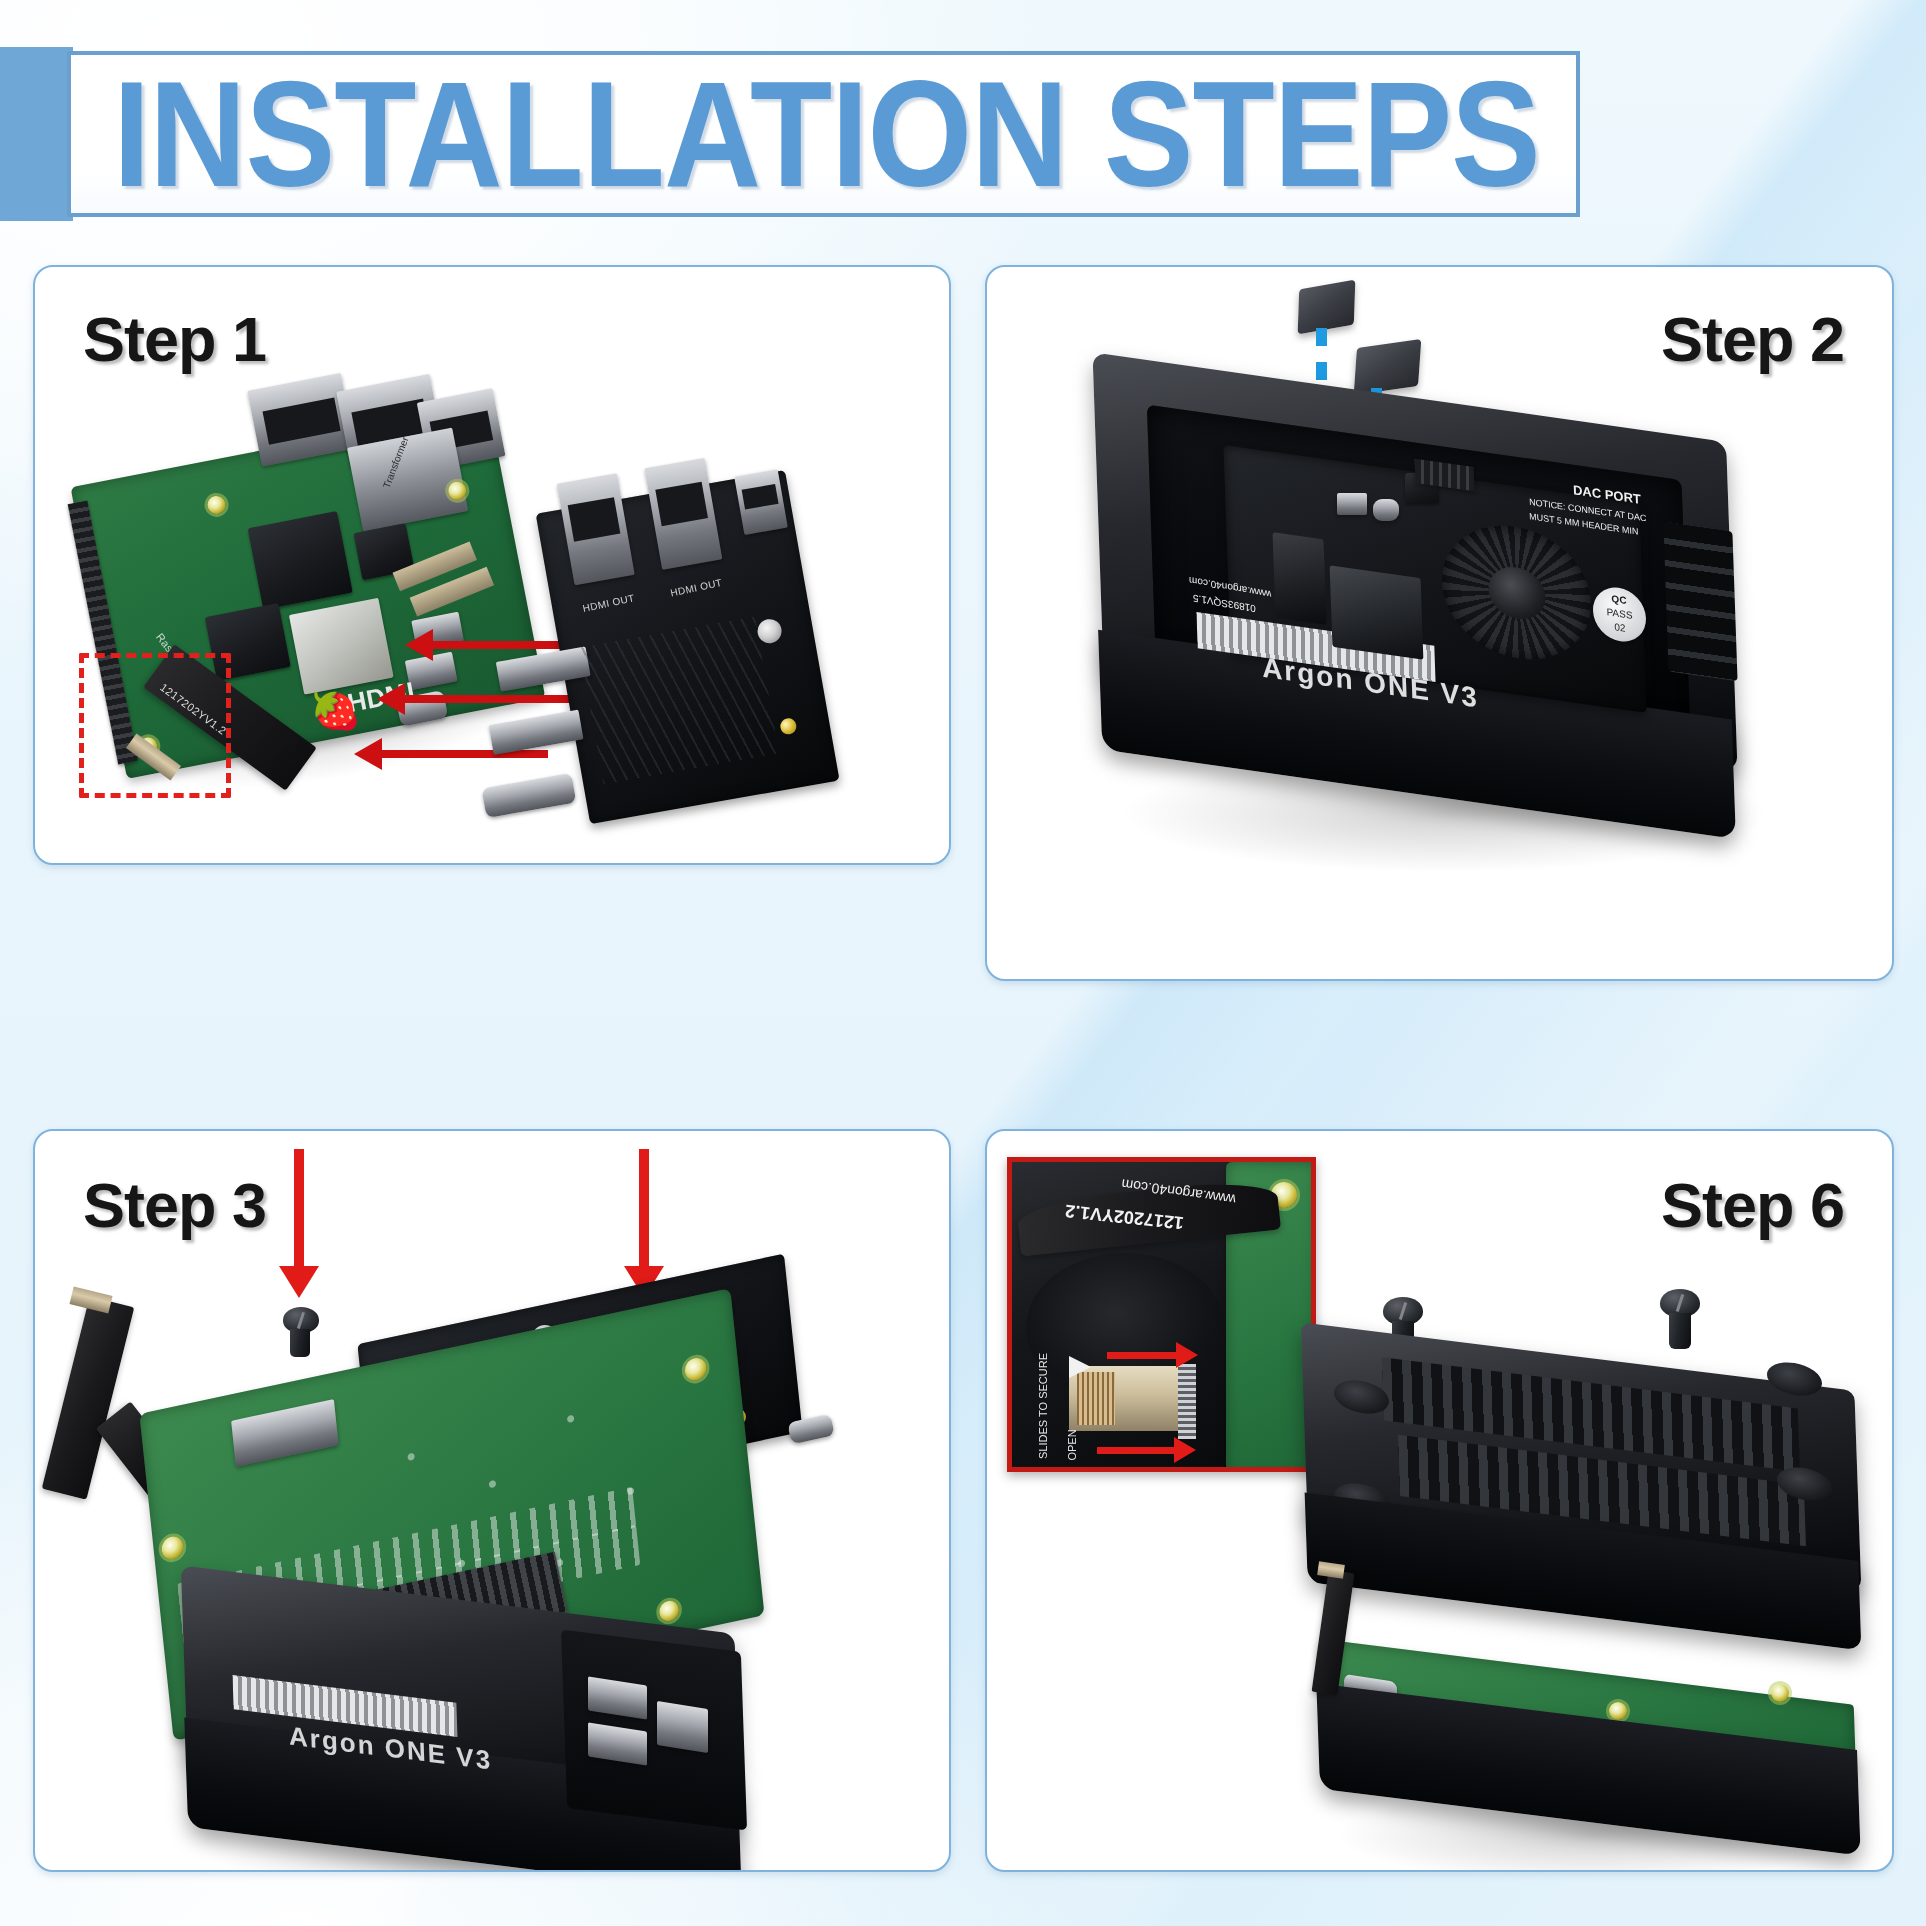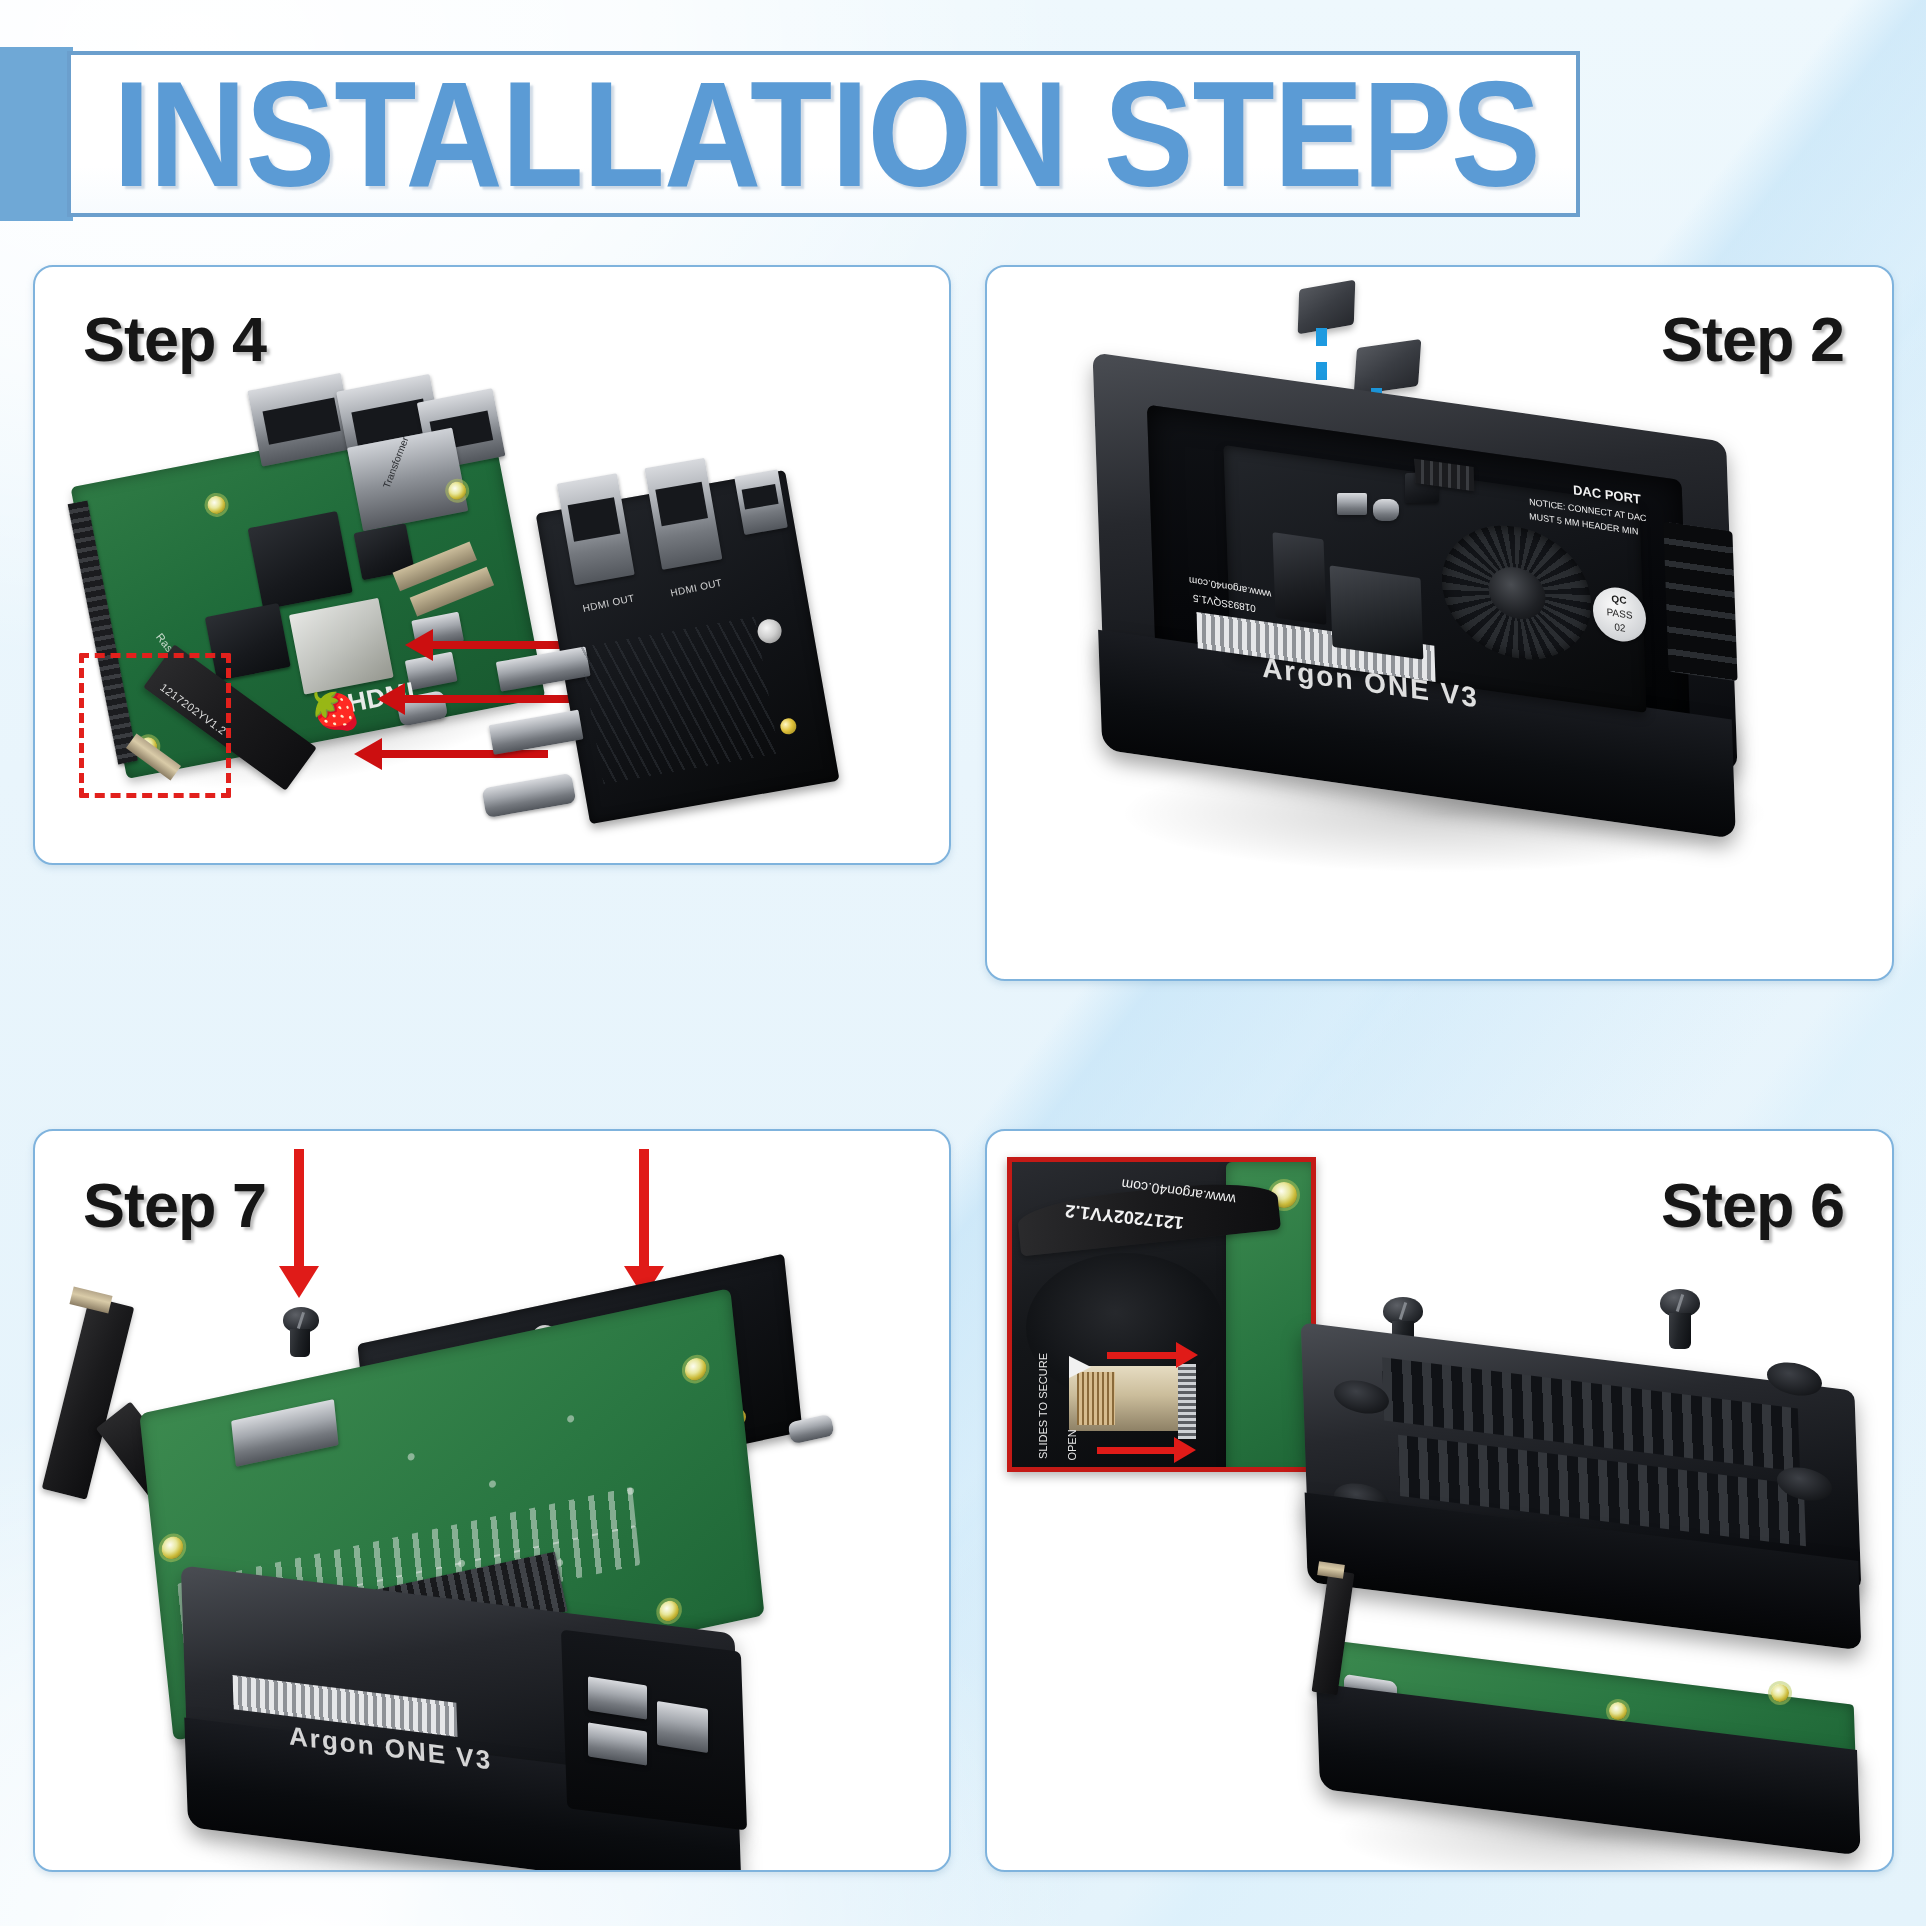--- a/index.html
+++ b/index.html
@@ -251,21 +251,21 @@
 <div id="bg-glow-bl"></div>
 
 <div id="header-wrap">
   <div id="header-bar"></div>
   <div id="header-box">
     <div id="page-title">INSTALLATION STEPS</div>
   </div>
 </div>
 
 <div class="panel" id="panel-step1">
-  <div class="step-title title-left">Step 4</div>
+  <div class="step-title title-left">Step 1</div>
 
   <div class="art" style="left:40px; top:117px; width:475px; height:396px; transform:rotate(-11deg);">
     <div class="art shadow-soft" style="left:20px; top:277px; width:436px; height:119px;"></div>
     <div class="art pcb" style="left:18px; top:59px; width:426px; height:297px;"></div>
 
     <div class="gpio" style="left:12px; top:75px; width:20px; height:265px; background:repeating-linear-gradient(180deg,#1b1c1f 0 6px,#3a3c40 6px 10px);"></div>
 
     <div class="art metal" style="left:210px; top:-2px; width:95px; height:77px;">
       <div class="usbport-inner"></div>
     </div>
@@ -400,21 +400,21 @@
       <div style="position:absolute; left:0; right:0; top:20px; text-align:center; color:#1a1a1a; font-size:10px;">PASS</div>
       <div style="position:absolute; left:0; right:0; top:34px; text-align:center; color:#1a1a1a; font-size:10px;">02</div>
     </div>
 
     <div class="art" style="left:588px; top:149px; width:69px; height:149px; transform:skewY(10deg) rotate(-2deg);
                 background:repeating-linear-gradient(180deg,#0a0b0d 0 16px, #2a2d31 16px 22px); border-radius:4px;"></div>
   </div>
 </div>
 
 <div class="panel" id="panel-step3">
-  <div class="step-title title-left">Step 7</div>
+  <div class="step-title title-left">Step 3</div>
 
   <div class="arrow-down" style="left:259px; top:18px; height:119px;"></div>
   <div class="arrow-down" style="left:604px; top:18px; height:119px;"></div>
 
   <div class="screw-head" style="left:248px; top:176px; width:36px; height:26px;"></div>
   <div class="screw" style="left:255px; top:198px; width:20px; height:28px; border-radius:0 0 5px 5px;"></div>
   <div class="screw-head" style="left:592px; top:176px; width:36px; height:26px;"></div>
   <div class="screw" style="left:600px; top:198px; width:20px; height:28px; border-radius:0 0 5px 5px;"></div>
 
   <div class="ribbon" style="left:30px; top:168px; width:46px; height:198px; transform:rotate(14deg); border-radius:3px;"></div>

